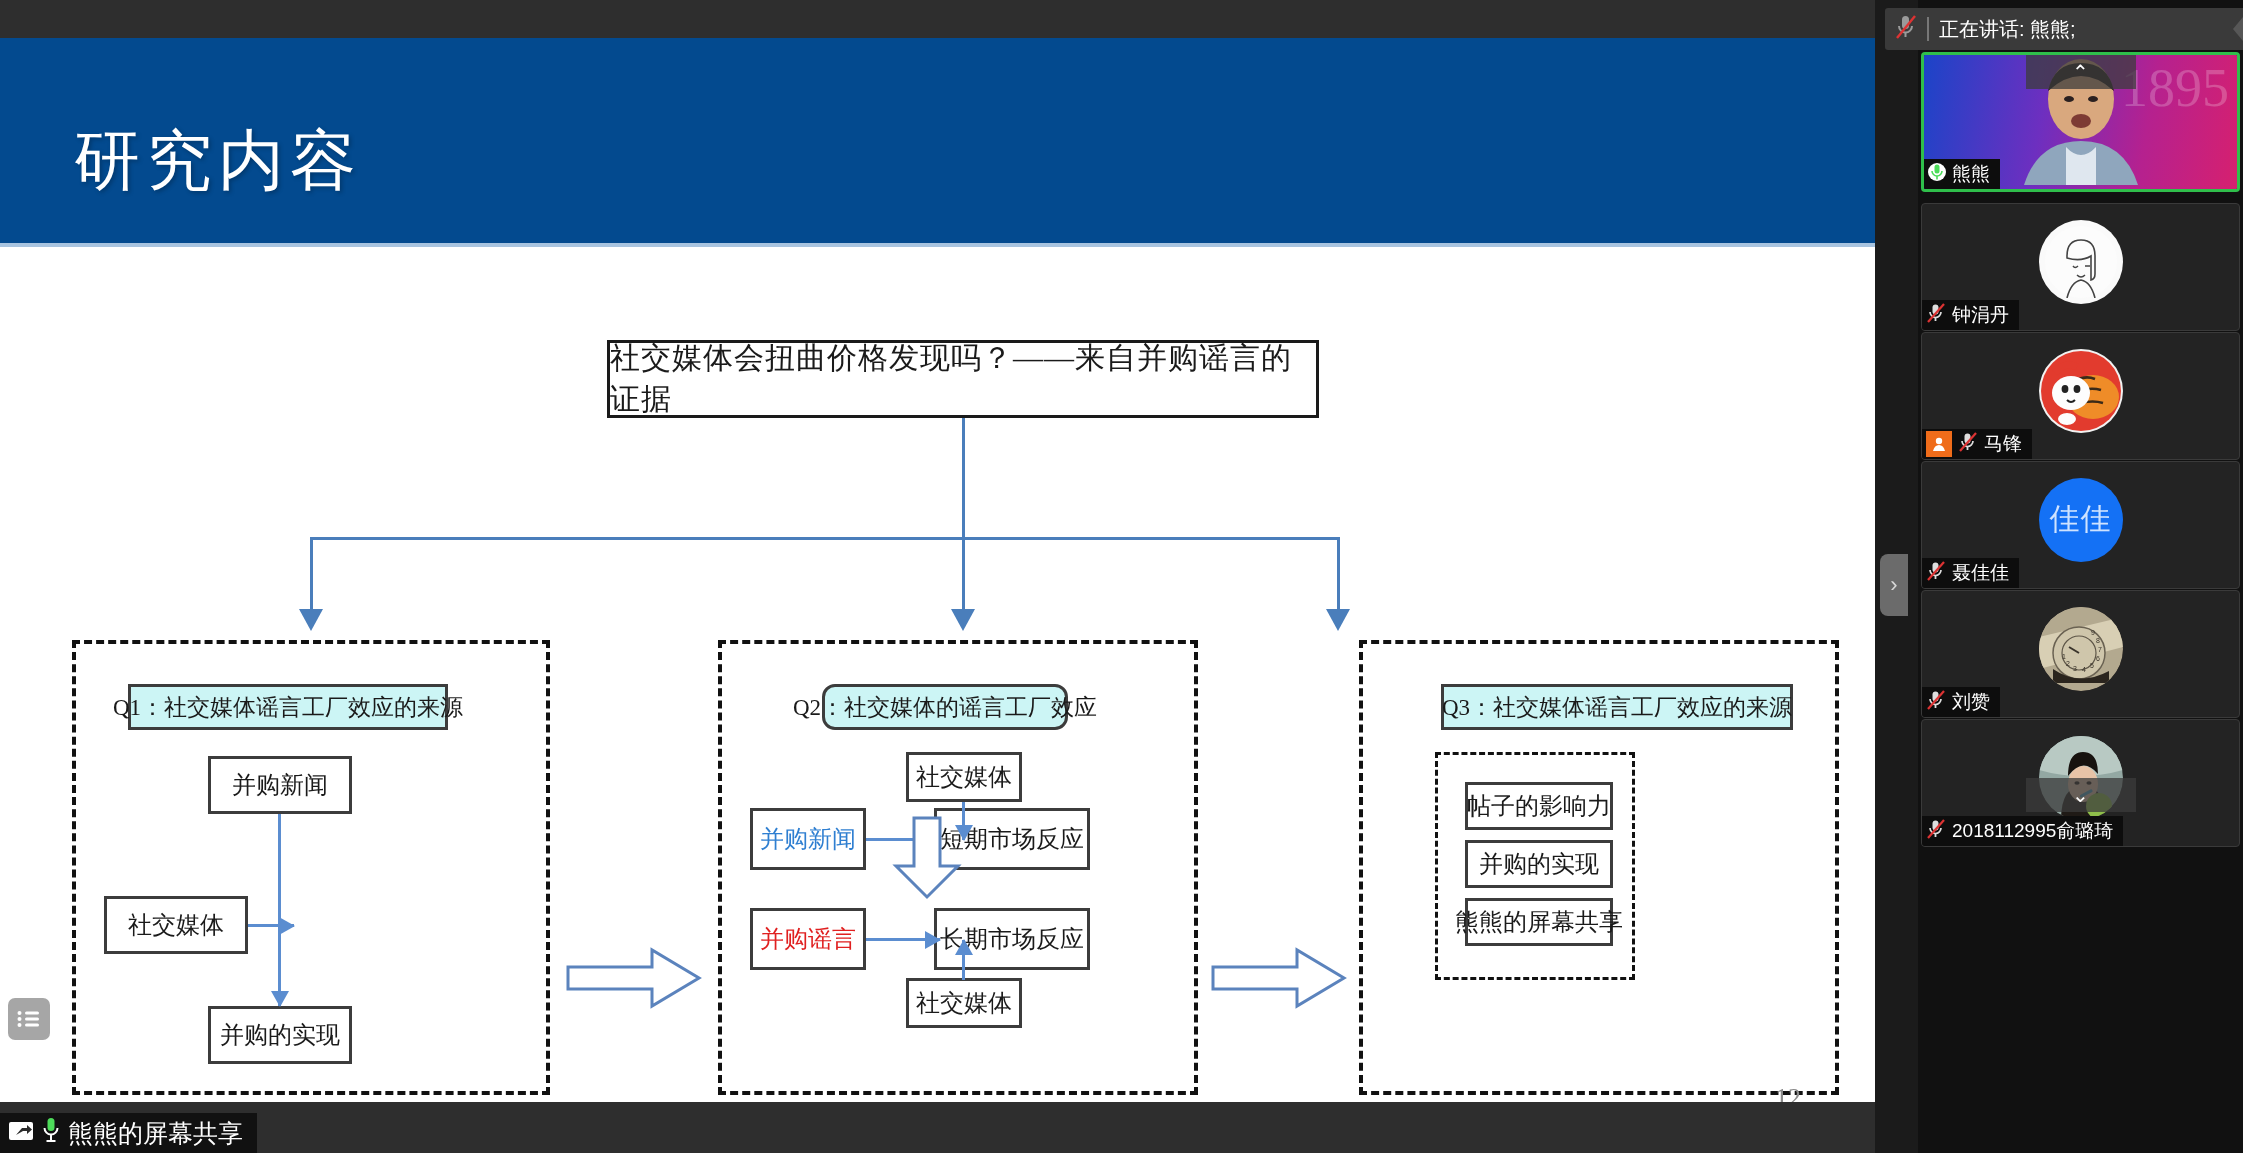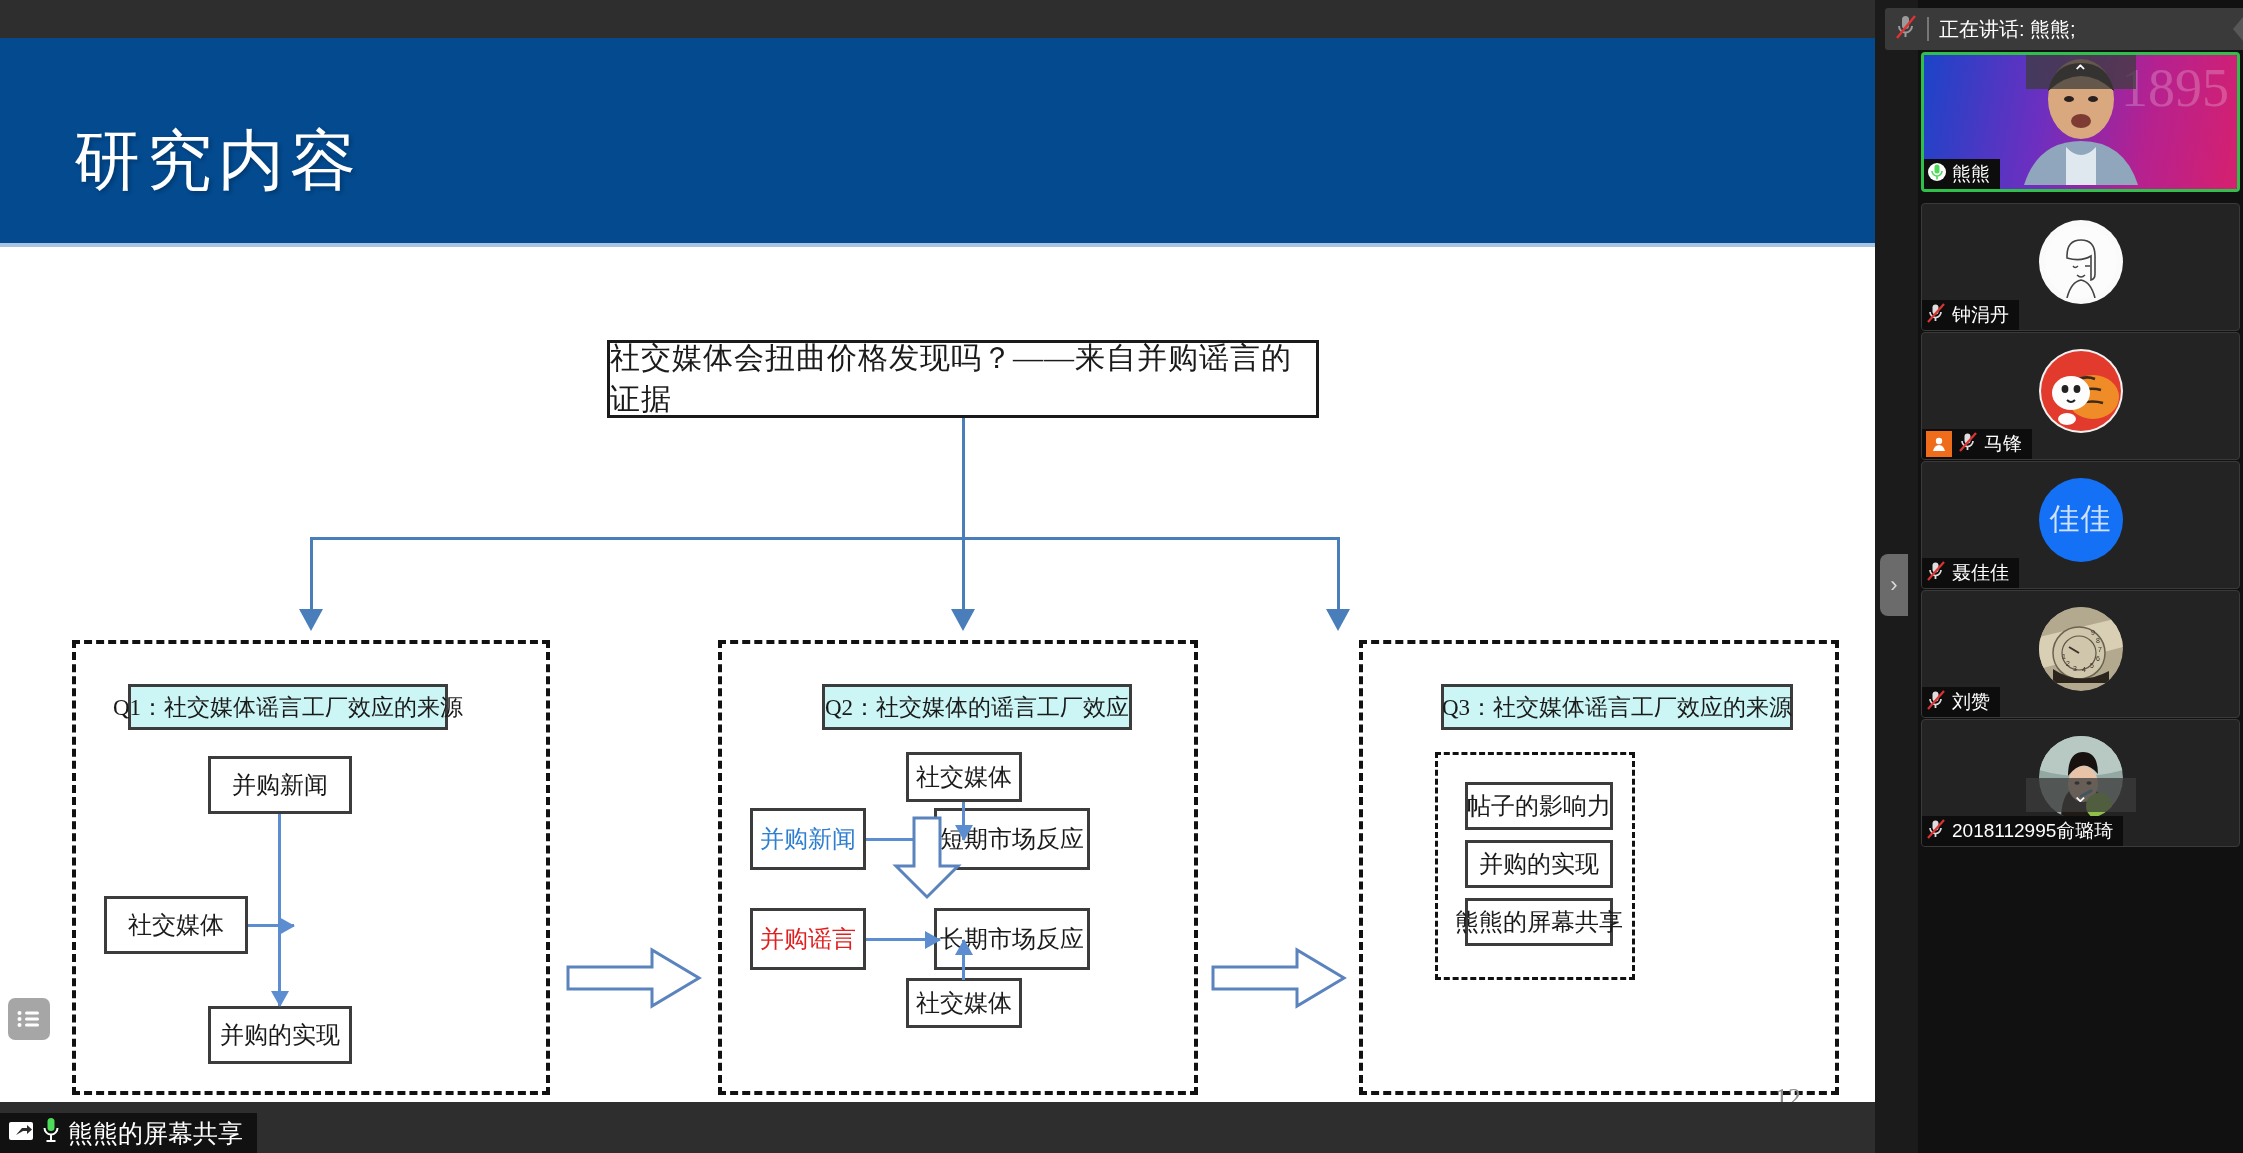--- a/index.html
+++ b/index.html
@@ -55,21 +55,21 @@
   .qpanel.q3 { left: 1359px; width: 480px; }
 
   .qhead {
     position: absolute; top: 40px;
     background: #ccf5f5; border: 3px solid #3c3c3c;
     display: flex; align-items: center; justify-content: center;
     font-family: "Liberation Serif", "DejaVu Serif", serif;
     font-size: 23px; color: #1a1a1a; height: 46px; white-space: nowrap;
   }
   .q1 .qhead { left: 52px; width: 320px; }
-  .q2 .qhead { left: 100px; width: 310px; }
+  .q2 .qhead { left: 100px; width: 246px; border-radius: 13px; }
   .q3 .qhead { left: 78px; width: 352px; }
 
   .nodebox {
     position: absolute; border: 3px solid #3c3c3c; background: #fff;
     display: flex; align-items: center; justify-content: center;
     font-family: "Liberation Serif", "DejaVu Serif", serif;
     font-size: 24px; color: #1a1a1a; white-space: nowrap;
   }
   .nodebox.blue-text { color: #2f7fd1; }
   .nodebox.red-text  { color: #e02020; }

